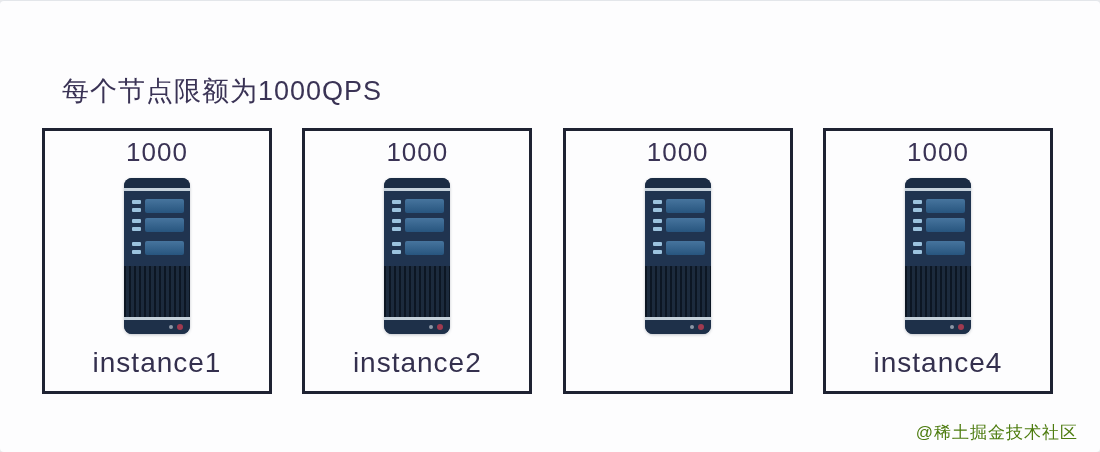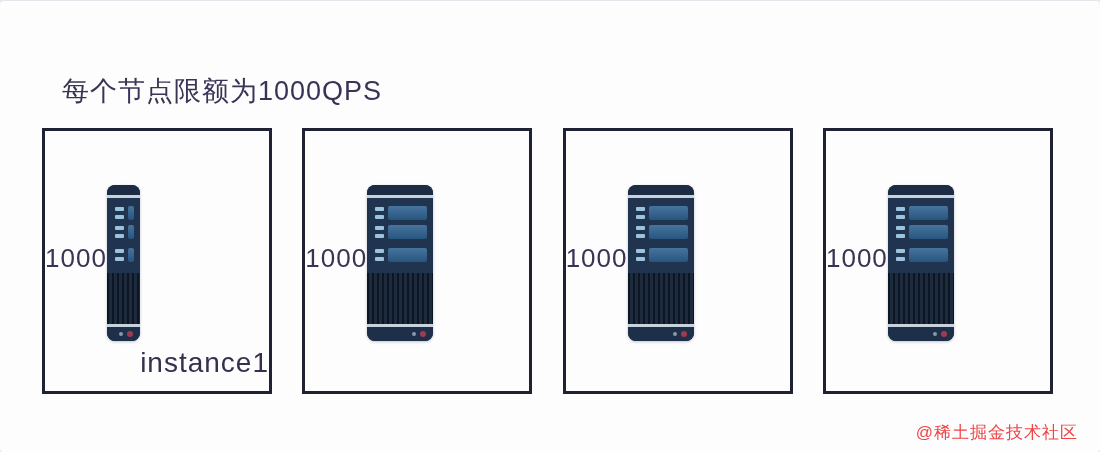--- a/index.html
+++ b/index.html
@@ -33,21 +33,21 @@
     width: 1011px;
     display: flex;
     justify-content: space-between;
   }
   .instance-card {
     width: 230px;
     height: 266px;
     border: 3px solid #1e2232;
     background: #fdfdfe;
     display: flex;
-    flex-direction: row;
+    flex-direction: column;
     align-items: center;
     padding: 6px 0 12px 0;
   }
   .quota {
     font-size: 26px;
     color: #3a3355;
     letter-spacing: 1px;
   }
   .iname {
     margin-top: auto;
@@ -106,21 +106,21 @@
     padding-right: 7px;
   }
   .led { border-radius: 50%; flex: none; }
   .led-gray { width: 4px; height: 4px; background: #8d97a6; }
   .led-red { width: 6px; height: 6px; background: #a03a50; }
   .watermark {
     position: absolute;
     right: 22px;
     bottom: 8px;
     font-size: 17px;
-    color: #ef4444;
+    color: #4d7c0f;
     letter-spacing: 1px;
   }
 </style>
 </head>
 <body>
 
 <div class="card">
 
   <div class="title">每个节点限额为1000QPS</div>
 
@@ -192,93 +192,95 @@
             <div class="slot"></div>
           </div>
         </div>
         <div class="srv-vent"></div>
         <div class="srv-stripe"></div>
         <div class="srv-footer">
           <div class="led led-gray"></div>
           <div class="led led-red"></div>
         </div>
       </div>
-    </div>
-
-    <div class="instance-card">
-      <div class="quota">1000</div>
-      <div class="server">
-        <div class="srv-cap"></div>
-        <div class="srv-stripe"></div>
-        <div class="srv-bays">
-          <div class="bay">
-            <div class="chips">
-                <div class="chip"></div>
-                <div class="chip"></div>
-              </div>
-            <div class="slot"></div>
-          </div>
-          <div class="bay">
-            <div class="chips">
-                <div class="chip"></div>
-                <div class="chip"></div>
-              </div>
-            <div class="slot"></div>
-          </div>
-          <div class="bay gap-above">
-            <div class="chips">
-                <div class="chip"></div>
-                <div class="chip"></div>
-              </div>
-            <div class="slot"></div>
-          </div>
-        </div>
-        <div class="srv-vent"></div>
-        <div class="srv-stripe"></div>
-        <div class="srv-footer">
-          <div class="led led-gray"></div>
-          <div class="led led-red"></div>
-        </div>
-      </div>
-    </div>
-
-    <div class="instance-card">
-      <div class="quota">1000</div>
-      <div class="server">
-        <div class="srv-cap"></div>
-        <div class="srv-stripe"></div>
-        <div class="srv-bays">
-          <div class="bay">
-            <div class="chips">
-                <div class="chip"></div>
-                <div class="chip"></div>
-              </div>
-            <div class="slot"></div>
-          </div>
-          <div class="bay">
-            <div class="chips">
-                <div class="chip"></div>
-                <div class="chip"></div>
-              </div>
-            <div class="slot"></div>
-          </div>
-          <div class="bay gap-above">
-            <div class="chips">
-                <div class="chip"></div>
-                <div class="chip"></div>
-              </div>
-            <div class="slot"></div>
-          </div>
-        </div>
-        <div class="srv-vent"></div>
-        <div class="srv-stripe"></div>
-        <div class="srv-footer">
-          <div class="led led-gray"></div>
-          <div class="led led-red"></div>
-        </div>
-      </div>
+      <div class="iname">instance2</div>
+    </div>
+
+    <div class="instance-card">
+      <div class="quota">1000</div>
+      <div class="server">
+        <div class="srv-cap"></div>
+        <div class="srv-stripe"></div>
+        <div class="srv-bays">
+          <div class="bay">
+            <div class="chips">
+                <div class="chip"></div>
+                <div class="chip"></div>
+              </div>
+            <div class="slot"></div>
+          </div>
+          <div class="bay">
+            <div class="chips">
+                <div class="chip"></div>
+                <div class="chip"></div>
+              </div>
+            <div class="slot"></div>
+          </div>
+          <div class="bay gap-above">
+            <div class="chips">
+                <div class="chip"></div>
+                <div class="chip"></div>
+              </div>
+            <div class="slot"></div>
+          </div>
+        </div>
+        <div class="srv-vent"></div>
+        <div class="srv-stripe"></div>
+        <div class="srv-footer">
+          <div class="led led-gray"></div>
+          <div class="led led-red"></div>
+        </div>
+      </div>
+    </div>
+
+    <div class="instance-card">
+      <div class="quota">1000</div>
+      <div class="server">
+        <div class="srv-cap"></div>
+        <div class="srv-stripe"></div>
+        <div class="srv-bays">
+          <div class="bay">
+            <div class="chips">
+                <div class="chip"></div>
+                <div class="chip"></div>
+              </div>
+            <div class="slot"></div>
+          </div>
+          <div class="bay">
+            <div class="chips">
+                <div class="chip"></div>
+                <div class="chip"></div>
+              </div>
+            <div class="slot"></div>
+          </div>
+          <div class="bay gap-above">
+            <div class="chips">
+                <div class="chip"></div>
+                <div class="chip"></div>
+              </div>
+            <div class="slot"></div>
+          </div>
+        </div>
+        <div class="srv-vent"></div>
+        <div class="srv-stripe"></div>
+        <div class="srv-footer">
+          <div class="led led-gray"></div>
+          <div class="led led-red"></div>
+        </div>
+      </div>
+      <div class="iname">instance4</div>
     </div>
 
   </div>
 
   <div class="watermark">@稀土掘金技术社区</div>
 
 </div>
 
 </body></html>

